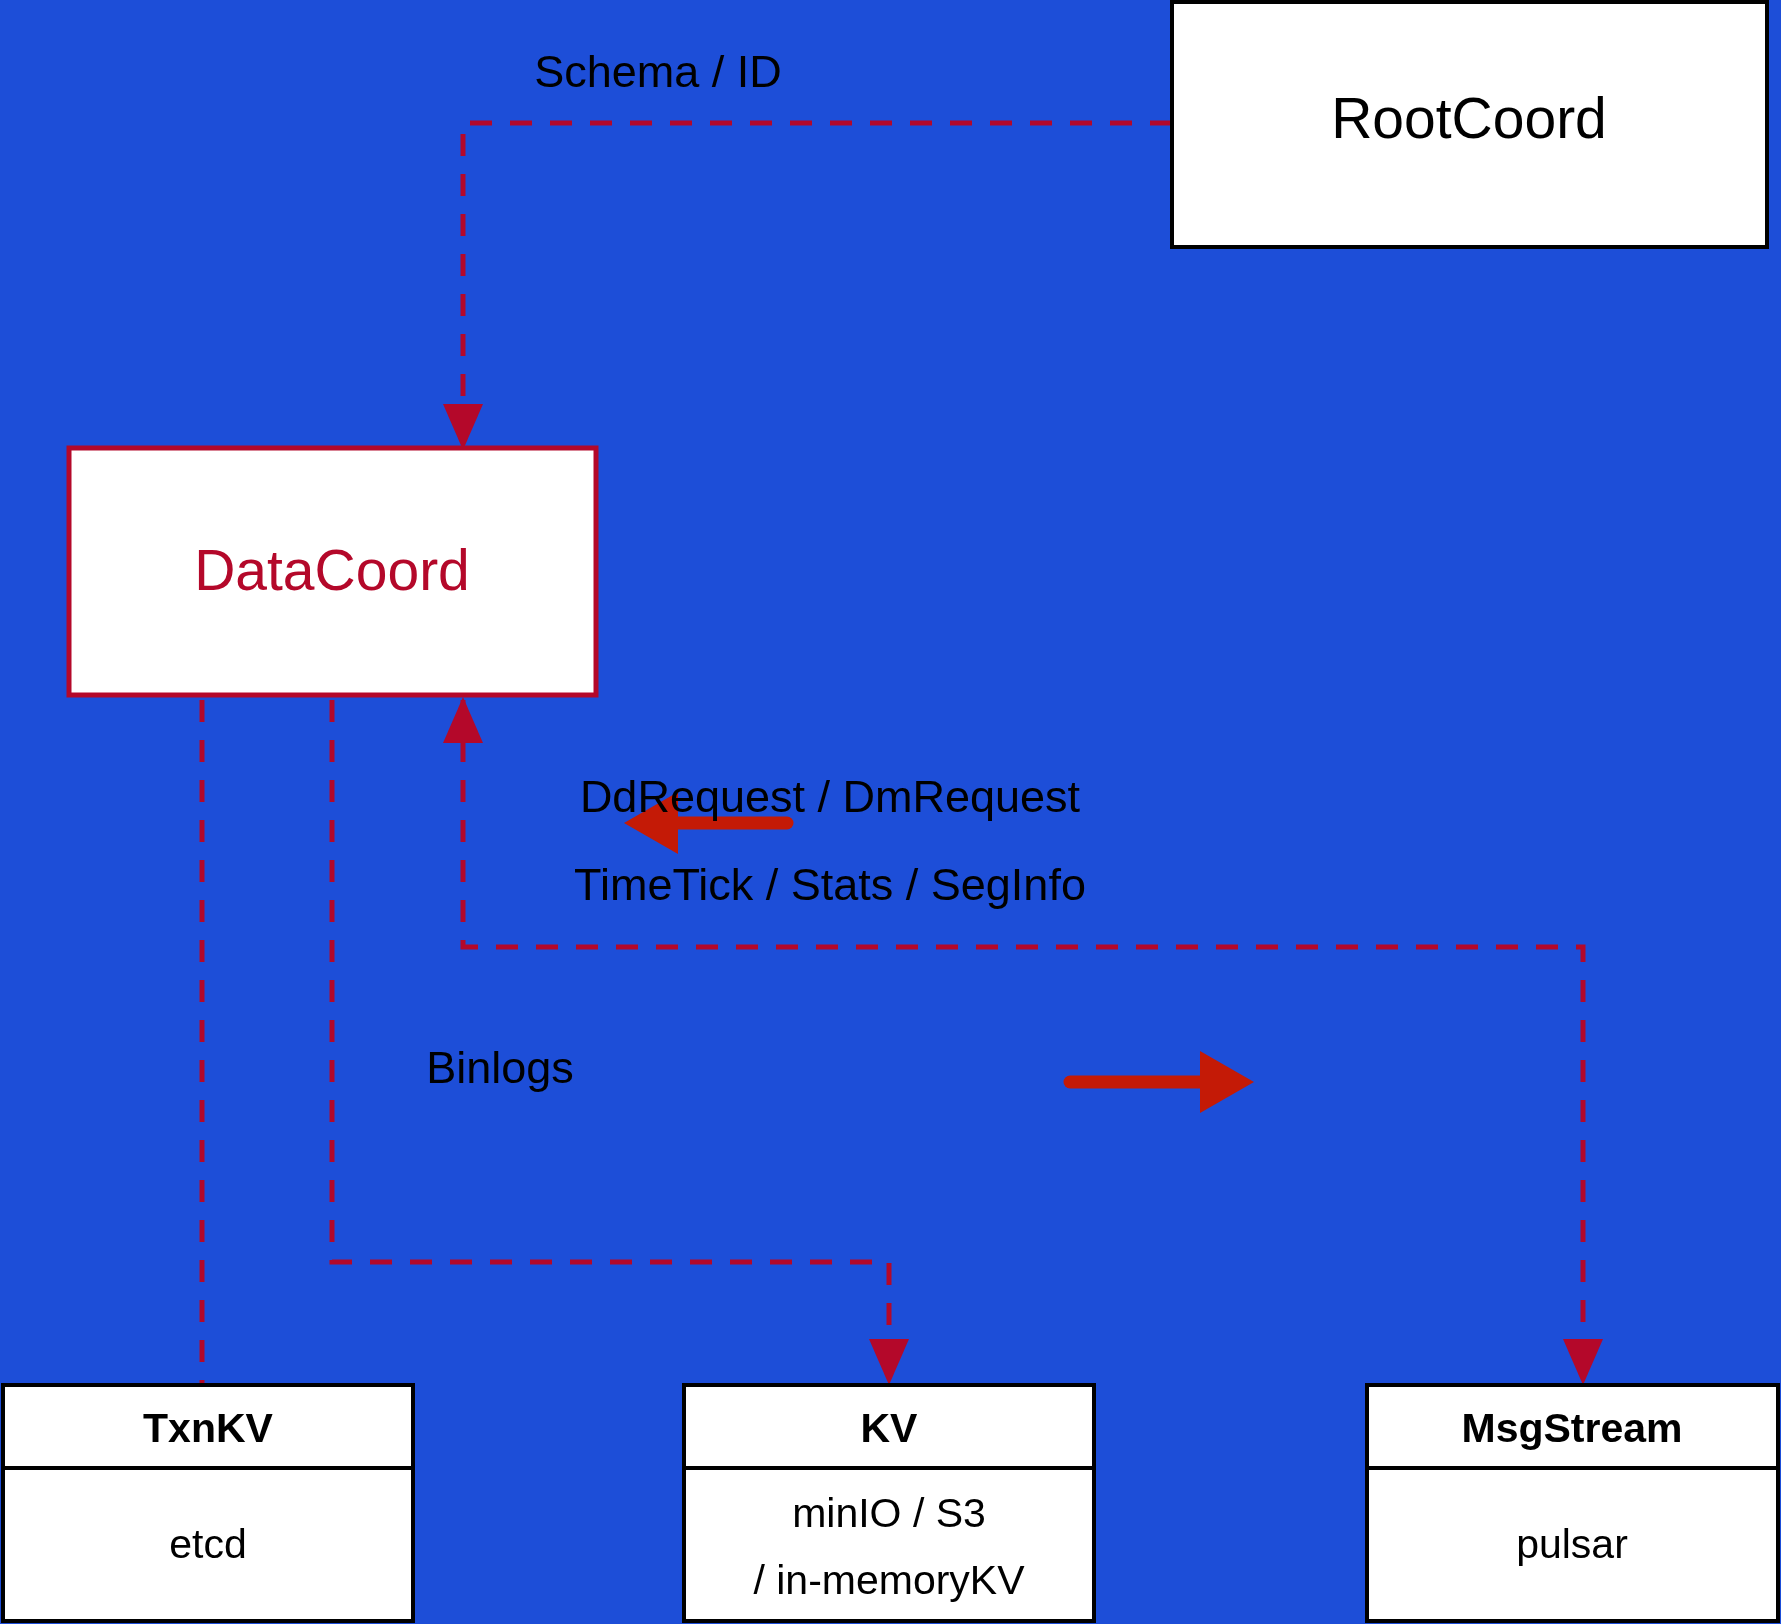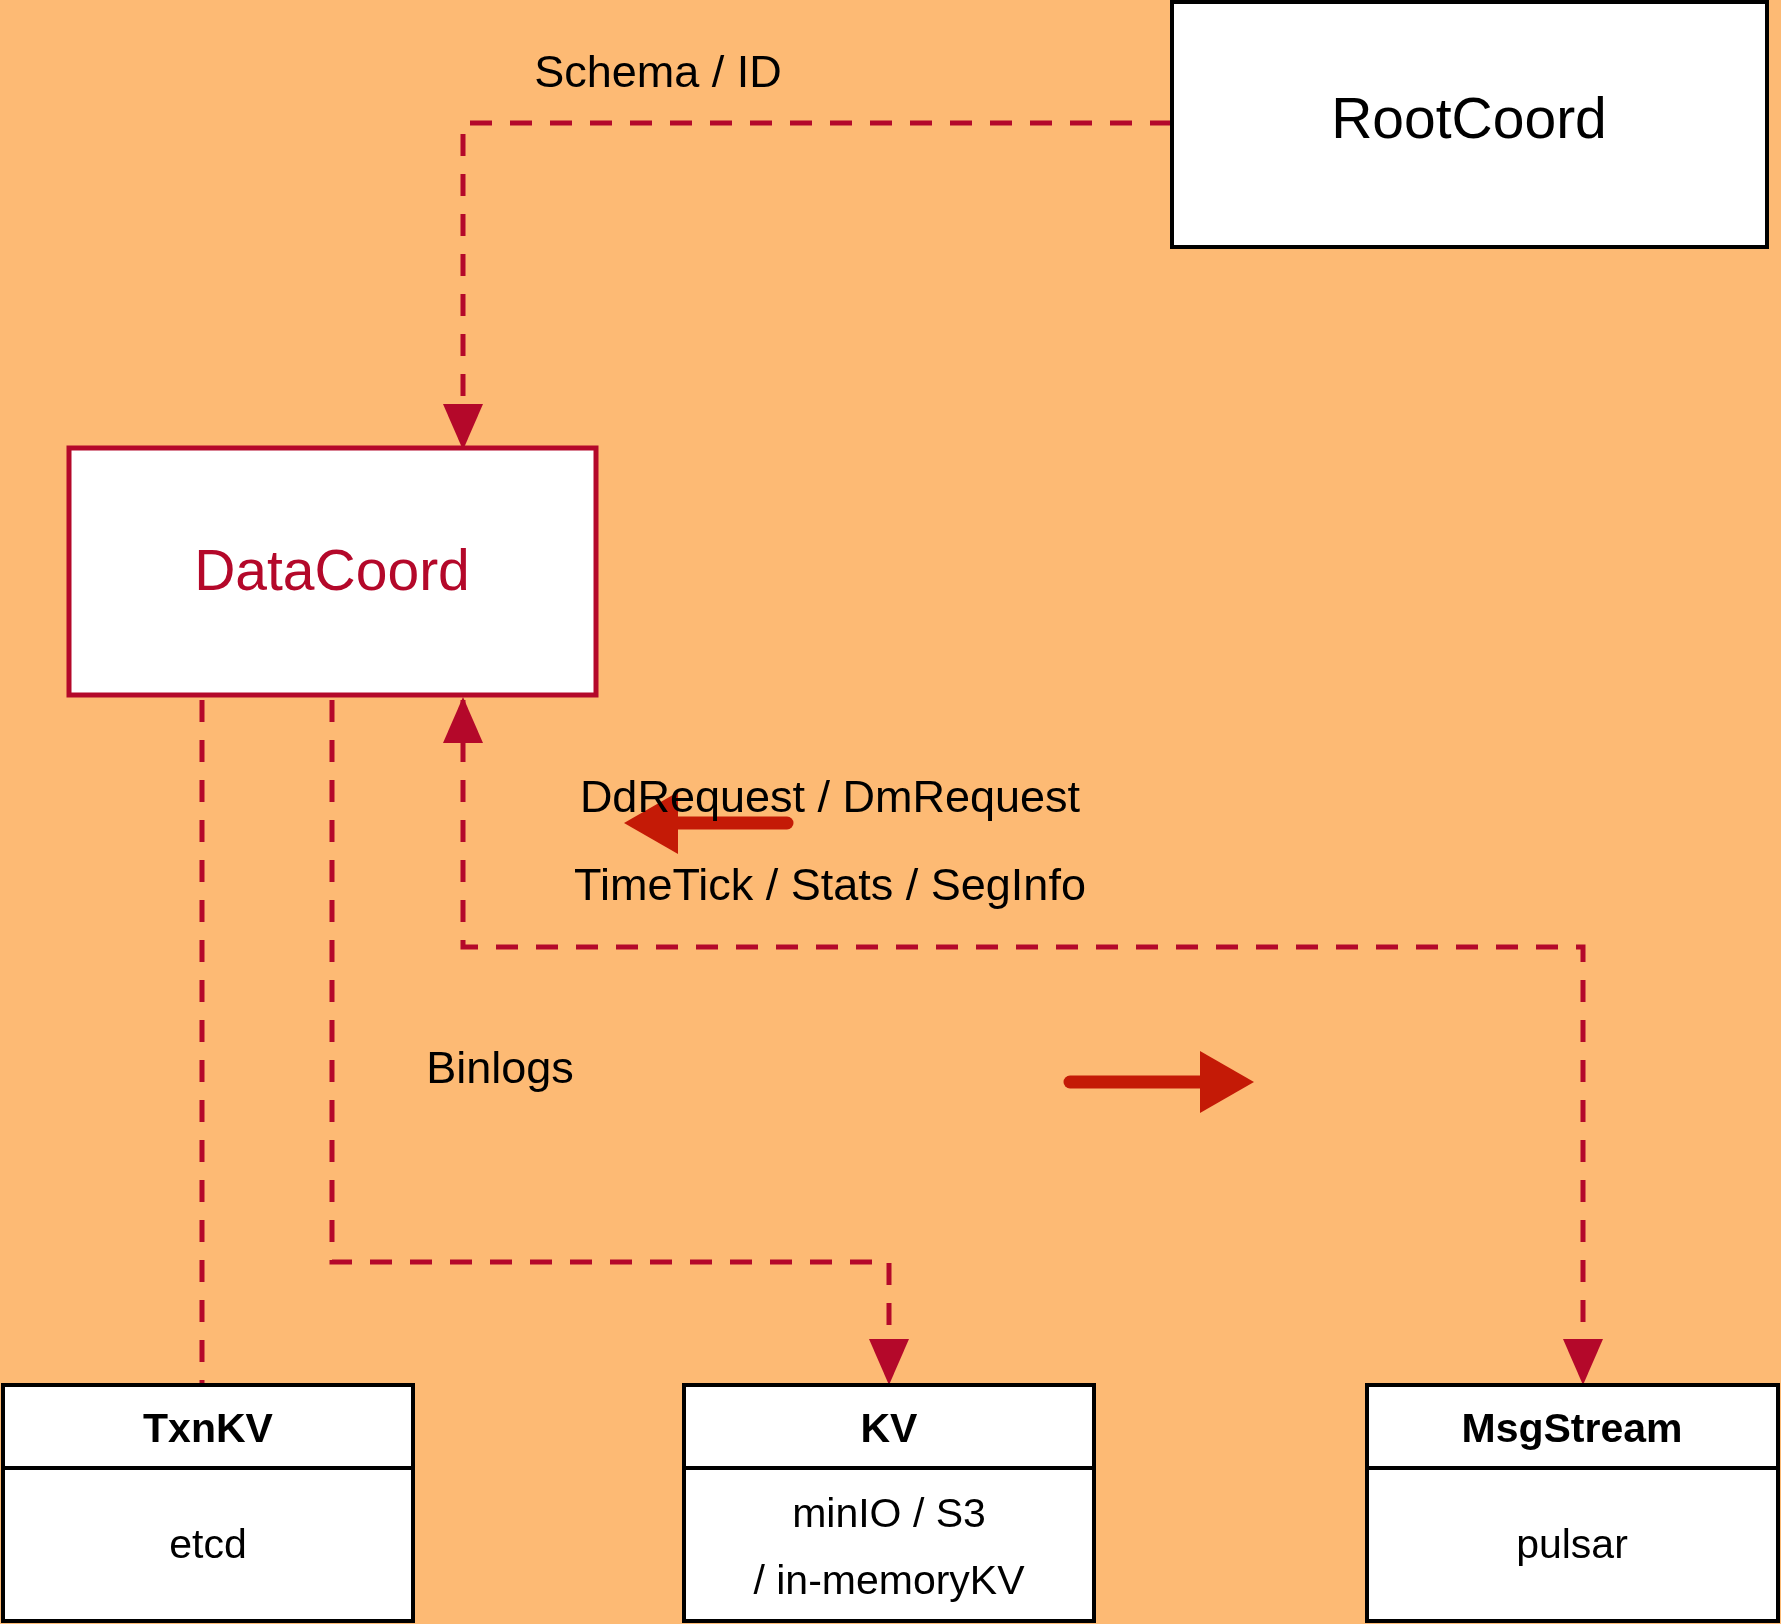--- a/index.html
+++ b/index.html
@@ -7,21 +7,21 @@
     padding: 0;
     background: #ffffff;
   }
   body {
     font-family: "Liberation Sans", sans-serif;
   }
   #diagram-root {
     position: relative;
     width: 1781px;
     height: 1624px;
-    background: #fdba74;
+    background: #1d4ed8;
     overflow: hidden;
   }
   svg.diagram-canvas {
     position: absolute;
     top: 0;
     left: 0;
     width: 1781px;
     height: 1624px;
   }
   .box-stroke-black {

